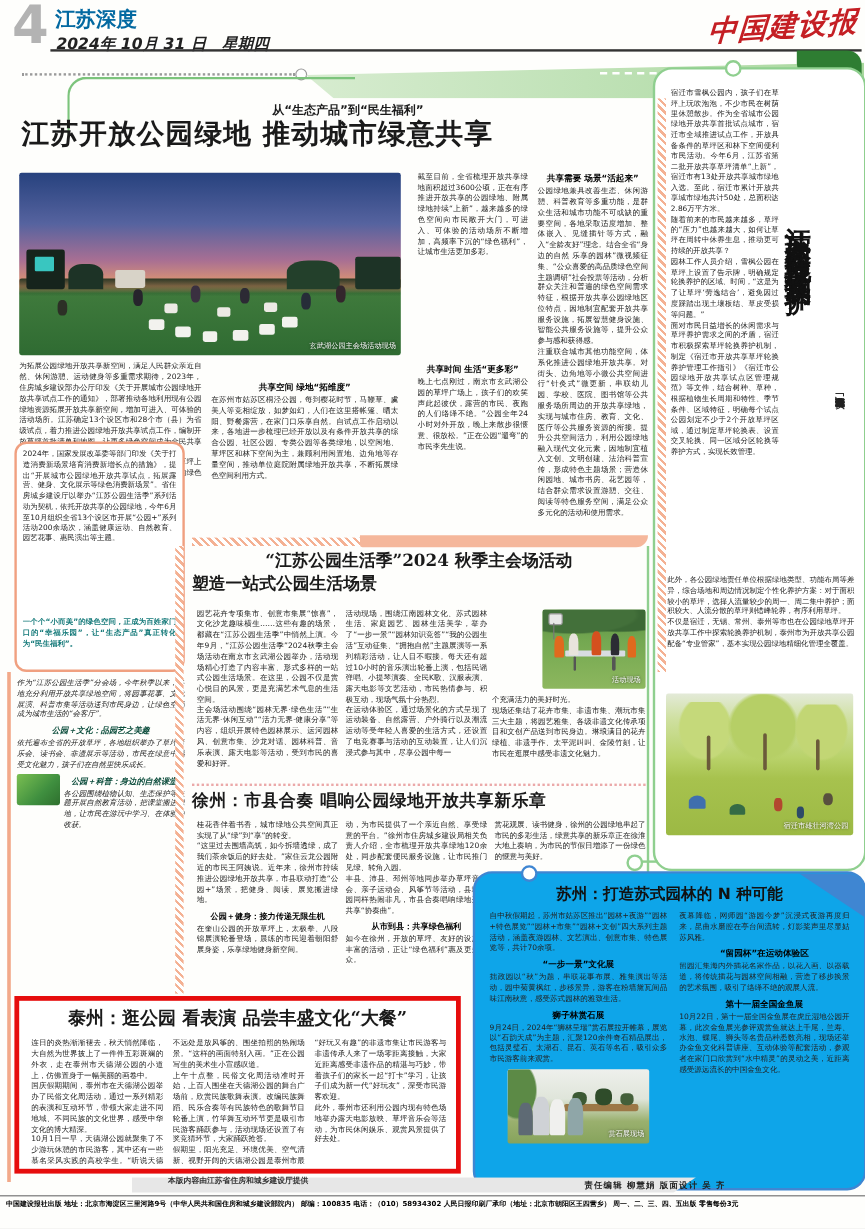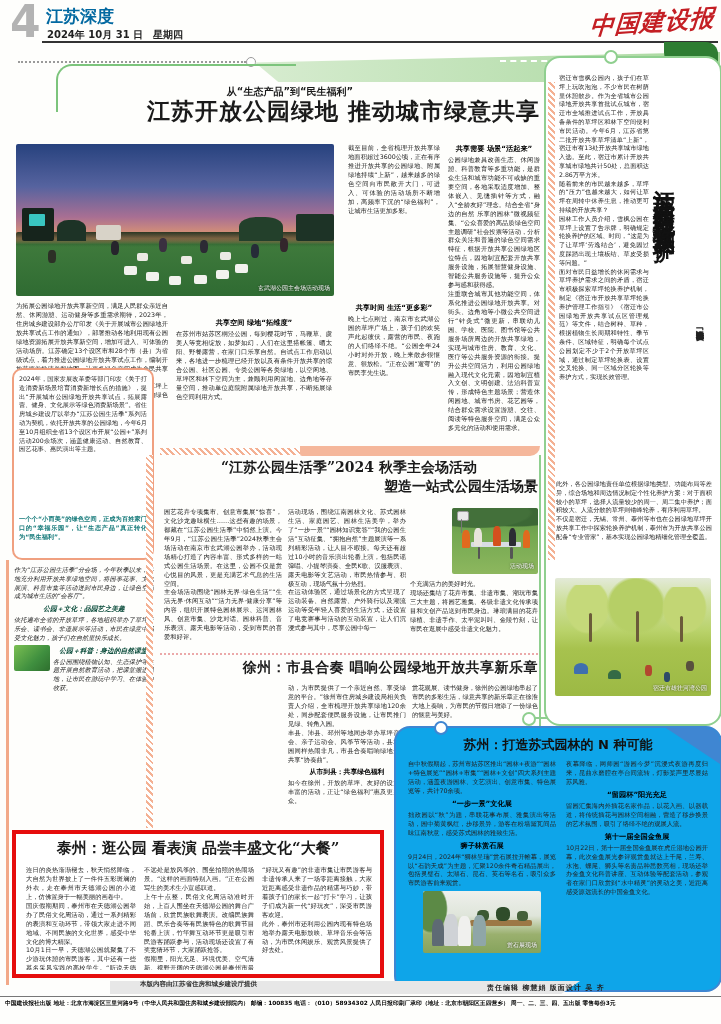--- a/index.html
+++ b/index.html
@@ -16,36 +16,36 @@
   .photo{overflow:hidden;border-radius:2px;}
   .fig{position:absolute;border-radius:2px;}
 </style>
 </head>
 <body>
 
 <div class="page">
 
   <div class="abs" style="left:10px;top:0px;font-size:44px;font-weight:bold;color:#b3b3b3;line-height:1;">4</div>
   <div class="abs serif" style="left:46px;top:5px;font-size:17px;font-weight:bold;color:#0369a1;">江苏深度</div>
-  <div class="abs" style="left:47px;top:28px;font-size:10px;font-weight:bold;color:#222;">2024年 10月 31 日　星期四</div>
+  <div class="abs" style="left:47px;top:28px;font-size:13px;font-weight:bold;color:#222;font-style:italic;">2024年 10月 31 日　星期四</div>
   <div class="abs" style="left:42px;top:41px;width:676px;height:1.5px;background:#333;"></div>
   <div class="abs serif" style="right:6px;top:6px;font-size:24px;font-weight:bold;font-style:italic;color:#c41f24;transform:rotate(-4deg) skewX(-8deg);letter-spacing:1px;">中国建设报</div>
 
   <div class="abs" style="left:18px;top:61px;width:228px;border-top:2px dotted #9a9a9a;"></div>
   <div class="abs" style="left:246px;top:57px;width:8px;height:8px;border-radius:50%;border:1.5px solid #9a9a9a;background:#fff;"></div>
   <div class="abs" style="left:255px;top:52px;width:465px;height:30px;background:linear-gradient(90deg,#d7ecd0,#a9d89e);clip-path:polygon(0 35%,100% 0,100% 100%,5% 100%);"></div>
   <div class="abs" style="left:560px;top:68px;width:158px;height:3px;background:#4f9e4f;"></div>
   <div class="abs" style="left:590px;top:76px;width:128px;height:3px;background:#4f9e4f;"></div>
   <div class="abs" style="left:500px;top:60px;width:140px;border-top:2px dashed #ffffff;"></div>
   <div class="abs" style="left:664px;top:42px;width:54px;height:36px;background:#2e7d32;border-radius:0 12px 0 70%;"></div>
   <div class="abs" style="right:2px;top:84px;width:22px;height:36px;background:#4aa04a;border-radius:0 100% 0 100%;transform:rotate(18deg);"></div>
   <div class="abs" style="left:56px;top:64px;width:238px;height:46px;border-left:2px solid #7cc47c;border-top:2px solid #7cc47c;border-top-left-radius:16px;"></div>
 
   <div class="abs" style="left:40px;top:85px;width:500px;text-align:center;font-size:10px;font-weight:bold;">从“生态产品”到“民生福利”</div>
-  <div class="abs serif" style="left:18px;top:96px;width:522px;text-align:right;font-size:23px;font-weight:bold;letter-spacing:1px;">江苏开放公园绿地  推动城市绿意共享</div>
+  <div class="abs serif" style="left:18px;top:96px;width:522px;text-align:left;font-size:23px;font-weight:bold;letter-spacing:1px;">江苏开放公园绿地  推动城市绿意共享</div>
 
   <div class="abs photo" style="left:16px;top:144px;width:318px;height:152px;background:linear-gradient(180deg,#27427e 0%,#56639f 28%,#a86f93 48%,#e29a6e 62%,#3f7a3c 66%,#2f6b32 100%);">
     <div class="fig" style="left:0;top:58%;width:100%;height:10%;background:linear-gradient(180deg,rgba(15,40,20,.85),rgba(15,40,20,0));"></div>
     <div class="fig" style="left:2%;top:42%;width:10%;height:22%;background:#16241c;"></div>
     <div class="fig" style="left:4%;top:46%;width:5%;height:8%;background:#39c6c0;border-radius:1px;"></div>
     <div class="fig" style="left:13%;top:50%;width:9%;height:14%;background:#1d3326;border-radius:40% 40% 0 0;"></div>
     <div class="fig" style="left:70%;top:48%;width:14%;height:16%;background:#23402b;border-radius:40% 40% 0 0;"></div>
     <div class="fig" style="left:88%;top:46%;width:12%;height:18%;background:#1d3326;"></div>
     <div class="fig" style="left:25%;top:53%;width:8%;height:10%;background:#d8d3c8;border-radius:2px;"></div>
     <div class="fig" style="left:34%;top:80%;width:4%;height:6%;background:#f2f2ee;"></div>
@@ -127,21 +127,21 @@
     <div class="body-text" style="font-size:6.2px;">依托遍布全省的开放草坪，各地组织举办了草坪音乐会、读书会、非遗展示等活动，市民在绿意中感受文化魅力，孩子们在自然里快乐成长。</div>
     <div class="photo" style="float:left;width:36px;height:26px;margin:2px 3px 2px 0;background:linear-gradient(135deg,#7bbf52,#3f8f3f 60%,#2e6f2e);"></div>
     <div class="subhead" style="font-size:6.8px;color:#0c4d3c;">公园＋科普：身边的自然课堂</div>
     <div class="body-text" style="font-size:6.2px;">各公园围绕植物认知、生态保护等主题开展自然教育活动，把课堂搬进绿地，让市民在游玩中学习、在体验中收获。</div>
   </div>
 
   <div class="abs hatch" style="left:146px;top:455px;width:7px;height:373px;"></div>
   <div class="abs" style="left:539px;top:455px;width:2px;height:373px;background:#8fcf8f;"></div>
 
   <div class="abs serif" style="left:160px;top:459px;width:378px;text-align:center;font-size:14px;font-weight:bold;">“江苏公园生活季”2024 秋季主会场活动</div>
-  <div class="abs serif" style="left:160px;top:478px;width:378px;text-align:right;font-size:14px;font-weight:bold;">塑造一站式公园生活场景</div>
+  <div class="abs serif" style="left:160px;top:478px;width:378px;text-align:left;font-size:14px;font-weight:bold;">塑造一站式公园生活场景</div>
   <div class="abs body-text" style="left:164px;top:508px;width:118px;height:142px;">园艺花卉专项集市、创意市集展“惊喜”，文化沙龙趣味横生……这些有趣的场景，都藏在“江苏公园生活季”中悄然上演。今年9月，“江苏公园生活季”2024秋季主会场活动在南京市玄武湖公园举办，活动现场精心打造了内容丰富、形式多样的一站式公园生活场景。在这里，公园不仅是赏心悦目的风景，更是充满艺术气息的生活空间。
 主会场活动围绕“园林无界·绿色生活”“生活无界·休闲互动”“活力无界·健康分享”等内容，组织开展特色园林展示、运河园林风、创意市集、沙龙对话、园林科普、音乐表演、露天电影等活动，受到市民的喜爱和好评。</div>
   <div class="abs body-text" style="left:288px;top:508px;width:118px;height:142px;">活动现场，围绕江南园林文化、苏式园林生活、家庭园艺、园林生活美学，举办了“一步一景”“园林知识竞答”“我的公园生活”互动征集、“拥抱自然”主题展演等一系列精彩活动，让人目不暇接。每天还有超过10小时的音乐演出轮番上演，包括民谣弹唱、小提琴演奏、全民K歌、汉服表演、露天电影等文艺活动，市民热情参与、积极互动，现场气氛十分热烈。
 在运动体验区，通过场景化的方式呈现了运动装备、自然露营、户外骑行以及潮流运动等受年轻人喜爱的生活方式，还设置了电竞赛事与活动的互动装置，让人们沉浸式参与其中，尽享公园中每一</div>
 
   <div class="abs photo" style="left:452px;top:508px;width:86px;height:66px;background:linear-gradient(180deg,#5d8f46 0%,#74a851 40%,#8db75e 100%);">
     <div class="fig" style="left:0;top:0;width:100%;height:34%;background:radial-gradient(ellipse at 30% 20%,#43703a 0 60%,transparent 65%),radial-gradient(ellipse at 75% 15%,#3c6835 0 55%,transparent 60%);"></div>
     <div class="fig" style="left:6%;top:4%;width:12%;height:12%;background:#e8e8e8;border:1px solid #999;"></div>
     <div class="fig" style="left:10%;top:16%;width:2%;height:22%;background:#777;"></div>
     <div class="fig" style="left:22%;top:52%;width:58%;height:7%;background:#d8dce2;border-radius:1px;"></div>
@@ -151,21 +151,27 @@
     <div class="fig" style="left:26%;top:30%;width:9%;height:28%;background:#e8e4dc;border-radius:40% 40% 10% 10%;"></div>
     <div class="fig" style="left:48%;top:28%;width:9%;height:30%;background:#d4501e;border-radius:40% 40% 10% 10%;"></div>
     <div class="fig" style="left:66%;top:30%;width:9%;height:28%;background:#2c2c34;border-radius:40% 40% 10% 10%;"></div>
     <div class="fig" style="left:82%;top:34%;width:9%;height:26%;background:#e06a1e;border-radius:40% 40% 10% 10%;"></div>
     <div class="caption">活动现场</div>
   </div>
   <div class="abs body-text" style="left:410px;top:580px;width:128px;height:70px;">个充满活力的美好时光。
 现场还集结了花卉市集、非遗市集、潮玩市集三大主题，将园艺雅集、各级非遗文化传承项目和文创产品送到市民身边。琳琅满目的花卉绿植、非遗手作、太平泥叫叫、金陵竹刻，让市民在逛展中感受非遗文化魅力。</div>
   <div class="abs" style="left:160px;top:653px;width:378px;border-top:2px dotted #eba9a9;"></div>
 
-  <div class="abs serif" style="left:160px;top:659px;width:378px;text-align:right;font-size:14px;font-weight:bold;letter-spacing:.5px;">徐州：市县合奏  唱响公园绿地开放共享新乐章</div>
+  <div class="abs serif" style="left:160px;top:659px;width:378px;text-align:left;font-size:14px;font-weight:bold;letter-spacing:.5px;">徐州：市县合奏  唱响公园绿地开放共享新乐章</div>
+  <div class="abs" style="left:164px;top:684px;width:118px;height:144px;">
+    <div class="body-text">桂花香伴着书香，城市绿地公共空间真正实现了从“绿”到“享”的转变。
+“这里过去围墙高筑，如今拆墙透绿，成了我们茶余饭后的好去处。”家住云龙公园附近的市民王阿姨说。近年来，徐州市持续推进公园绿地开放共享，市县联动打造“公园+”场景，把健身、阅读、展览搬进绿地。</div>
+    <div class="subhead" style="font-size:6.8px;">公园＋健身：接力传递无限生机</div>
+    <div class="body-text">在奎山公园的开放草坪上，太极拳、八段锦展演轮番登场，晨练的市民迎着朝阳舒展身姿，乐享绿地健身新空间。</div>
+  </div>
   <div class="abs" style="left:288px;top:684px;width:118px;height:144px;">
     <div class="body-text">动，为市民提供了一个亲近自然、享受绿意的平台。”徐州市住房城乡建设局相关负责人介绍，全市梳理开放共享绿地120余处，同步配套便民服务设施，让市民推门见绿、转角入园。
 丰县、沛县、邳州等地同步举办草坪音乐会、亲子运动会、风筝节等活动，县域公园同样热闹非凡，市县合奏唱响绿地开放共享“协奏曲”。</div>
     <div class="subhead" style="font-size:6.8px;">从市到县：共享绿色福利</div>
     <div class="body-text">如今在徐州，开放的草坪、友好的设施、丰富的活动，正让“绿色福利”惠及更多群众。</div>
   </div>
   <div class="abs body-text" style="left:412px;top:684px;width:126px;height:38px;">赏花观展、读书健身，徐州的公园绿地串起了市民的多彩生活，绿意共享的新乐章正在徐淮大地上奏响，为市民的节假日增添了一份绿色的惬意与美好。</div>
 
   <div class="abs" style="left:394px;top:726px;width:324px;height:262px;background:#0ea5e9;border:2.5px solid #3f86d2;border-radius:16px;overflow:hidden;">
     <div style="position:absolute;right:0;top:0;width:0;height:0;border-top:36px solid #3f86d2;border-left:54px solid transparent;"></div>
@@ -185,21 +191,21 @@
         <div class="fig" style="left:80%;top:32%;width:9%;height:16%;background:#44603a;border-radius:40%;"></div>
         <div class="fig" style="left:18%;top:36%;width:12%;height:52%;background:#cfd2d6;border-radius:40% 40% 8% 8%;"></div>
         <div class="fig" style="left:30%;top:40%;width:11%;height:48%;background:#f0f0ee;border-radius:40% 40% 8% 8%;"></div>
         <div class="fig" style="left:42%;top:38%;width:11%;height:50%;background:#8fa6a8;border-radius:40% 40% 8% 8%;"></div>
         <div class="fig" style="left:8%;top:44%;width:10%;height:44%;background:#5e6a74;border-radius:40% 40% 8% 8%;"></div>
         <div class="caption">赏石展现场</div>
       </div>
     </div>
     <div class="abs" style="left:170px;top:32px;width:142px;height:222px;">
       <div class="body-text">夜幕降临，网师园“游园今梦”沉浸式夜游再度归来，昆曲水磨腔在亭台间流转，灯影桨声里尽显姑苏风雅。</div>
-      <div class="subhead">“留园杯”阳光充足</div>
+      <div class="subhead">“留园杯”在运动体验区</div>
       <div class="body-text">留园汇集海内外插花名家作品，以花入画、以器载道，将传统插花与园林空间相融，营造了移步换景的艺术氛围，吸引了络绎不绝的观展人流。</div>
       <div class="subhead">第十一届全国金鱼展</div>
       <div class="body-text">10月22日，第十一届全国金鱼展在虎丘湿地公园开幕，此次金鱼展光参评观赏鱼就达上千尾，兰寿、水泡、蝶尾、狮头等名贵品种悉数亮相，现场还举办金鱼文化科普讲座、互动体验等配套活动，参观者在家门口欣赏到“水中精灵”的灵动之美，近距离感受源远流长的中国金鱼文化。</div>
     </div>
   </div>
   <div class="abs knot" style="left:434px;top:721px;border-color:#3f86d2;z-index:7;"></div>
 
   <div class="abs" style="left:12px;top:830px;width:372px;height:148px;background:#fff;border:4px solid #e60d0d;box-sizing:border-box;">
     <div class="abs serif" style="left:0;top:5px;width:100%;text-align:center;font-size:15px;font-weight:bold;">泰州：逛公园  看表演  品尝丰盛文化“大餐”</div>
     <div class="abs body-text" style="left:10px;top:32px;width:110px;height:104px;">连日的炎热渐渐褪去，秋天悄然降临，大自然为世界披上了一件件五彩斑斓的外衣，走在泰州市天德湖公园的小道上，仿佛置身于一幅美丽的画卷中。

